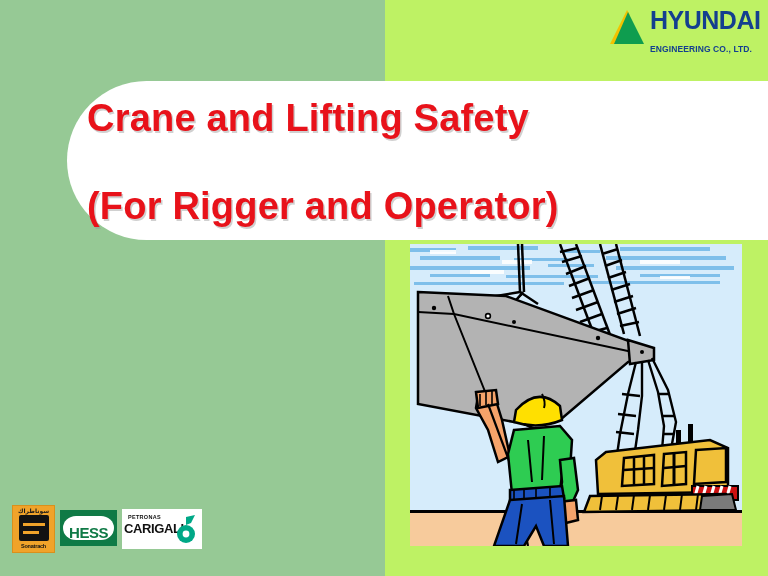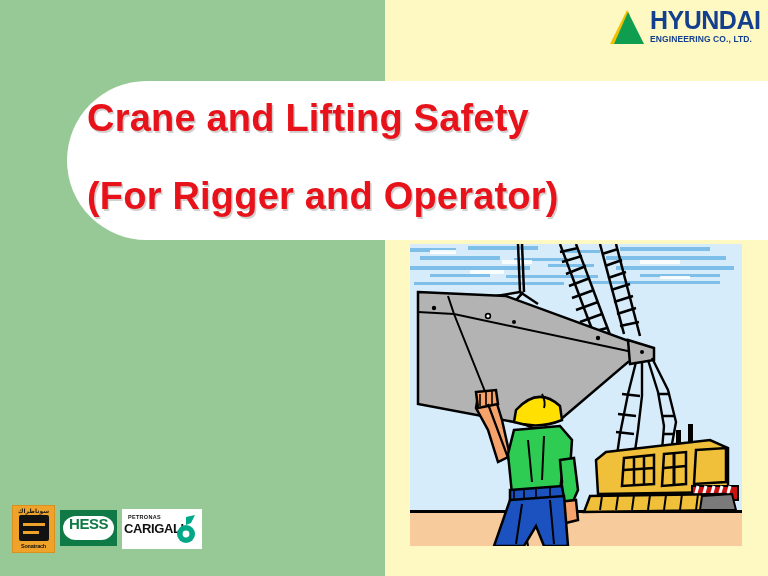--- a/index.html
+++ b/index.html
@@ -4,21 +4,21 @@
 <style>
   html, body {
     margin: 0;
     padding: 0;
     background: #ffffff;
   }
   #slide {
     position: relative;
     width: 768px;
     height: 576px;
-    background: #fef9c3;
+    background: #bef264;
     overflow: hidden;
     font-family: "Liberation Sans", sans-serif;
   }
 
   
   .green-band {
     position: absolute;
     left: 0;
     top: 0;
     width: 385px;
@@ -49,21 +49,21 @@
     text-shadow: 1.5px 1.5px 0 rgba(150,150,150,0.45);
     white-space: nowrap;
   }
   .title-main {
     top: 16px;
     font-size: 38px;
     padding-left: 20px;
     box-sizing: border-box;
   }
   .title-sub {
-    top: 94px;
+    top: 104px;
     font-size: 38px;
     padding-left: 20px;
     box-sizing: border-box;
   }
 
   
   .hyundai-logo {
     position: absolute;
     left: 606px;
     top: 6px;
@@ -90,21 +90,21 @@
     letter-spacing: -0.5px;
     line-height: 26px;
     font-family: "Liberation Sans", sans-serif;
   }
   .hy-sub {
     font-size: 8.5px;
     font-weight: bold;
     color: #143f8f;
     letter-spacing: 0.1px;
     line-height: 11px;
-    margin-top: 1px;
+    margin-top: 11px;
     white-space: nowrap;
   }
 
   
   .partner-strip {
     position: absolute;
     left: 12px;
     top: 505px;
     width: 190px;
     height: 50px;
@@ -180,21 +180,21 @@
     display: flex;
     align-items: center;
     justify-content: center;
   }
   .hess-inner {
     width: 51px;
     height: 24px;
     background: #ffffff;
     border-radius: 13px / 12px;
     display: flex;
-    align-items: flex-start;
+    align-items: flex-end;
     justify-content: center;
   }
   .hess-word {
     font-size: 15px;
     font-weight: bold;
     color: #0f7a46;
     letter-spacing: -0.5px;
     line-height: 15px;
   }
 

